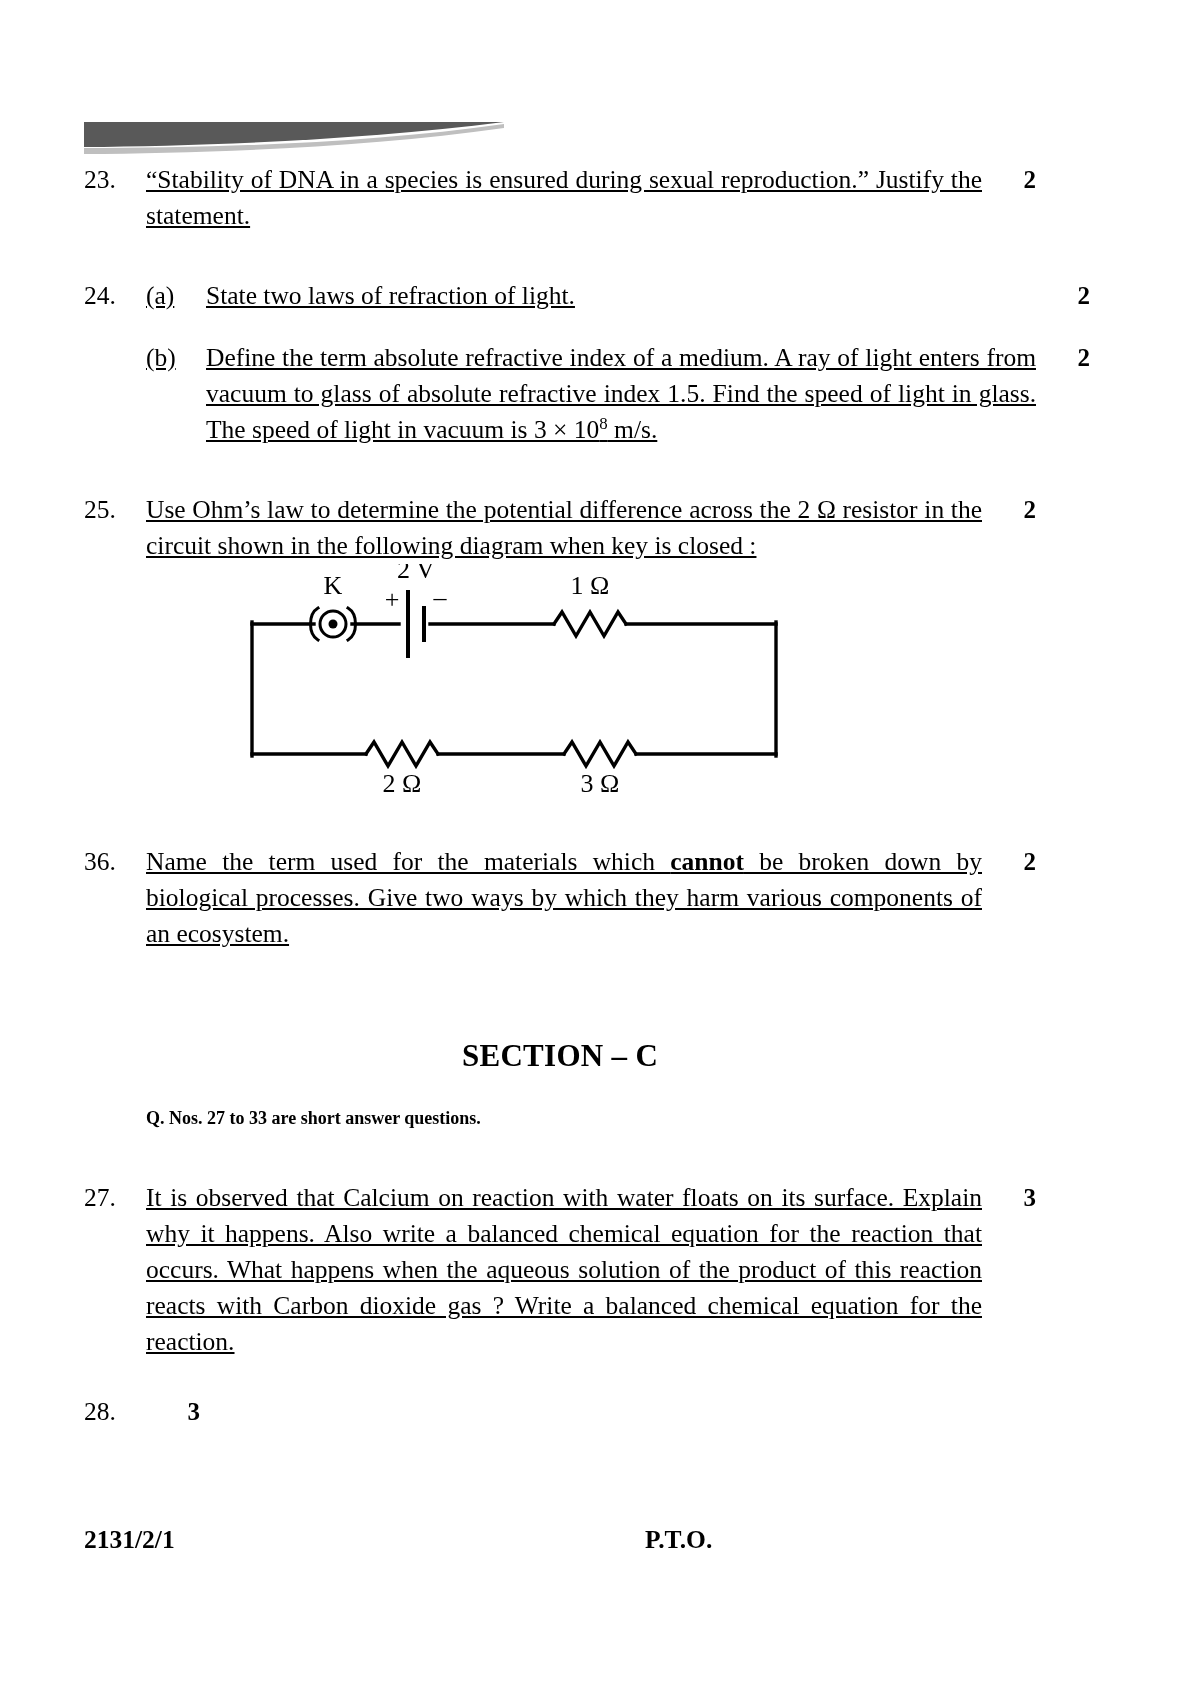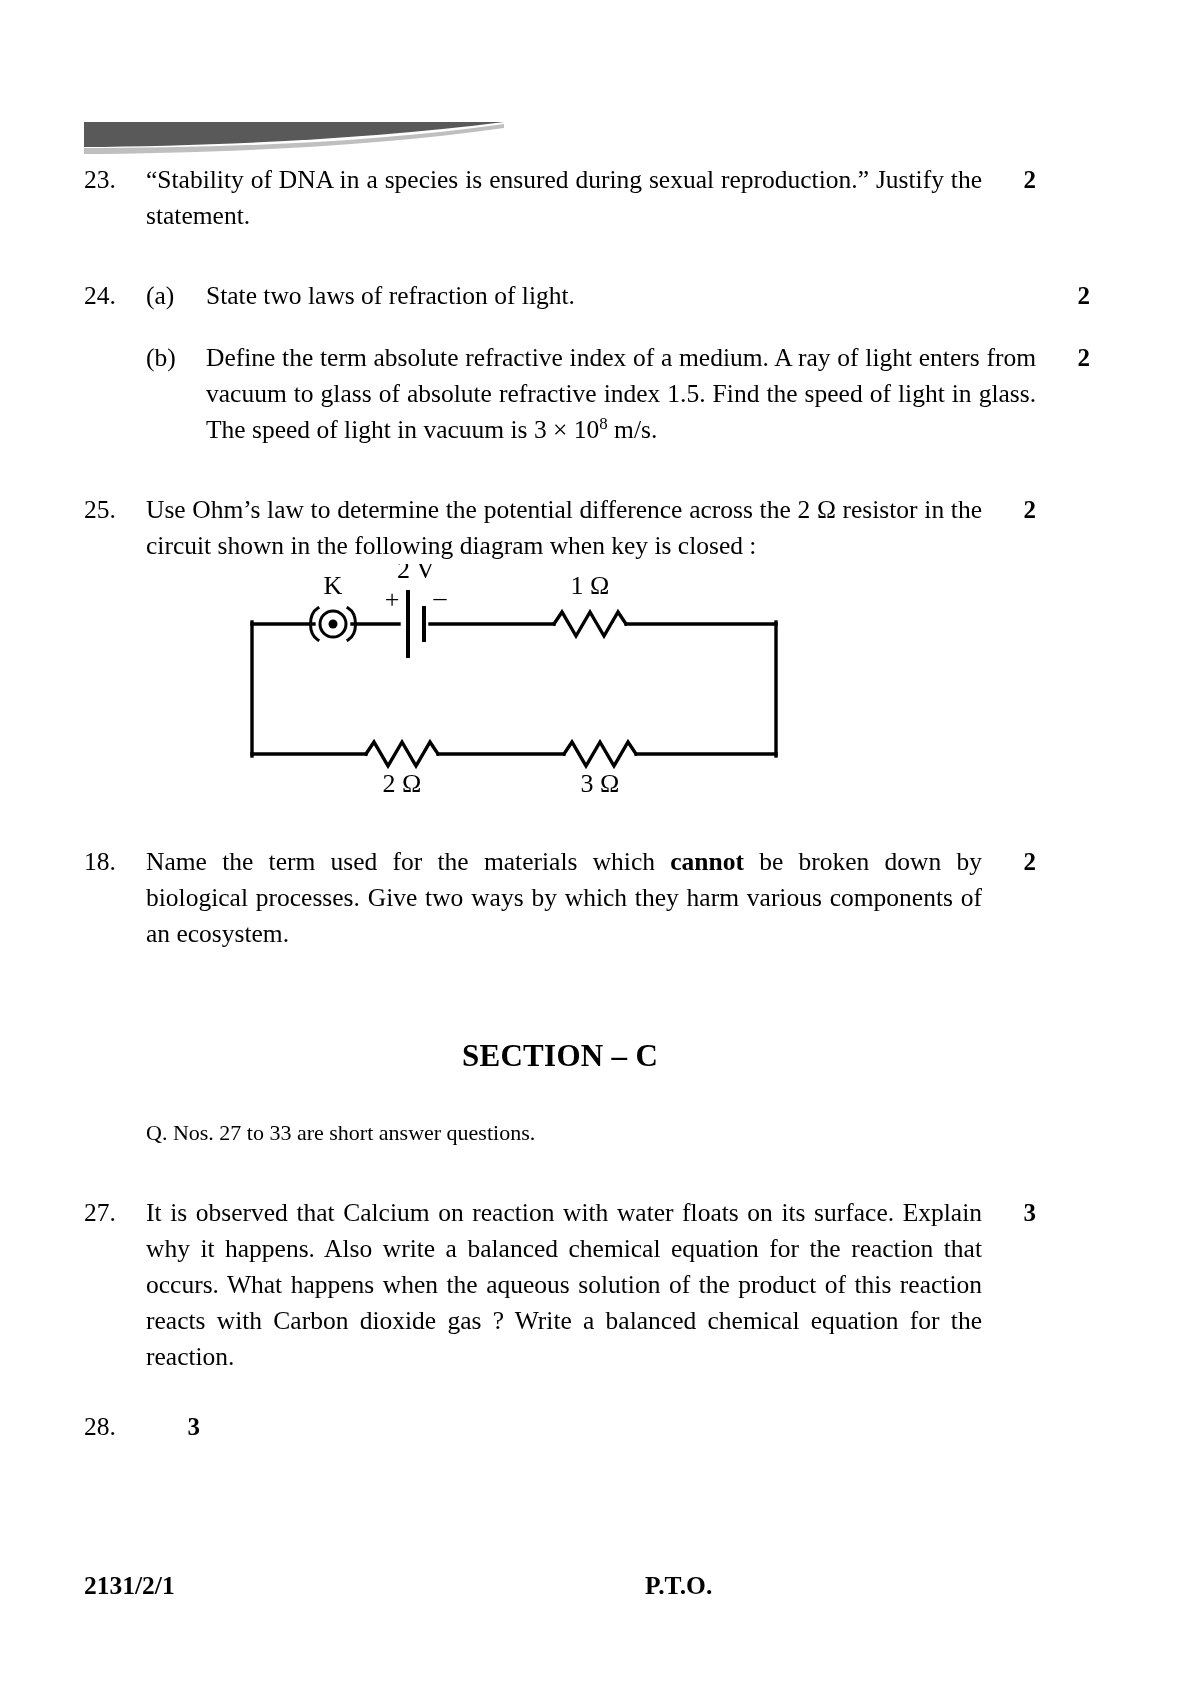--- a/index.html
+++ b/index.html
@@ -52,20 +52,21 @@
     font-size: 25.5px;
     line-height: 36px;
     text-align: left;
   }
   .qbody {
     flex: 1 1 auto;
     font-size: 25.5px;
     line-height: 36px;
     text-align: justify;
     text-justify: inter-word;
+    text-decoration: underline;
   }
   .qbody.nojust { text-align: left; }
   .marks {
     width: 54px;
     flex: 0 0 54px;
     text-align: right;
     font-size: 25px;
     font-weight: bold;
     line-height: 36px;
   }
@@ -119,35 +120,34 @@
   
   .section-title {
     text-align: center;
     font-size: 31px;
     font-weight: bold;
     line-height: 36px;
     width: 952px;
     letter-spacing: 0.3px;
   }
   .section-note {
-    font-size: 22px;
-    font-weight: normal;
+    font-size: 18px;
+    font-weight: bold;
     line-height: 36px;
     width: 952px;
     text-align: left;
     padding-left: 62px;
     box-sizing: border-box;
-    margin-top: 15px;
   }
 
   
   .footer {
     position: absolute;
     left: 84px;
-    top: 1571px;
+    top: 1525px;
     width: 952px;
     display: flex;
     align-items: baseline;
     font-size: 25.5px;
     font-weight: bold;
   }
   .footer-left { flex: 0 0 33%; text-align: left; }
   .footer-center { flex: 0 0 34%; text-align: center; }
   .footer-right { flex: 0 0 33%; text-align: right; }
 
@@ -261,21 +261,21 @@
           <text x="168" y="228" font-family="Liberation Serif, serif" font-size="26" text-anchor="middle" fill="#000000">2 Ω</text>
 
           <text x="366" y="228" font-family="Liberation Serif, serif" font-size="26" text-anchor="middle" fill="#000000">3 Ω</text>
         </svg>
       </div>
     </div>
 
     <div class="gap-26"></div>
 
     <div class="qrow">
-      <div class="qnum">18.</div>
+      <div class="qnum">36.</div>
       <div class="qbody"><span>Name the term used for the materials which </span><span class="bold">cannot</span><span> be broken down by biological processes. Give two ways by which they harm various components of an ecosystem.</span></div>
       <div class="marks">2</div>
     </div>
 
     <div class="gap-60"></div>
     <div class="gap-26"></div>
 
     <div class="section-title">SECTION – C</div>
     <div class="gap-26"></div>
     <div class="section-note">Q. Nos. 27 to 33 are short answer questions.</div>

